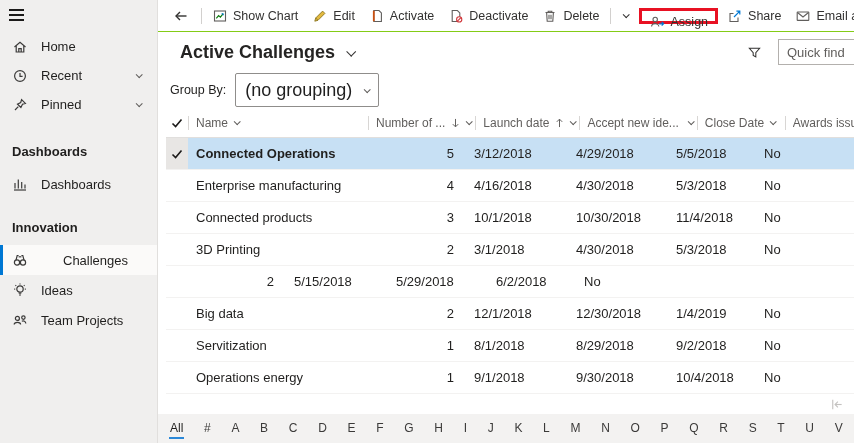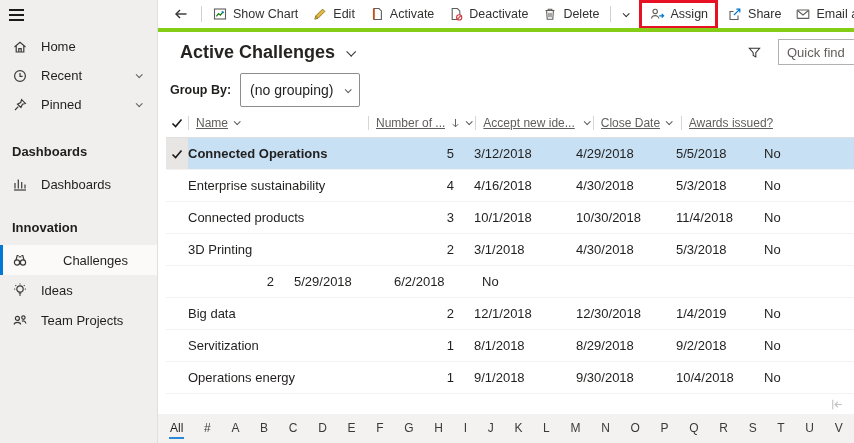--- a/index.html
+++ b/index.html
@@ -22,69 +22,69 @@
   .section-items { margin-top:8px; }
   .side-item { height:30px; display:flex; align-items:center; padding-left:12px; gap:13px;
                font-size:13px; cursor:pointer; }
   .side-item.selected { background:#fbfaf9; border-left:3px solid #0078d4; padding-left:9px;gap:35px; }
 
   
   .main { flex:1; display:flex; flex-direction:column; min-width:0; }
 
   
   .toolbar { height:32px; flex:0 0 32px; display:flex; align-items:center; padding-left:6px;
-             border-bottom:4px solid #84cc16; font-size:12.5px; color:#323130; white-space:nowrap; overflow:hidden; }
+             border-bottom:1px solid #84cc16; font-size:12.5px; color:#323130; white-space:nowrap; overflow:hidden; }
   .tb-btn { display:flex; align-items:center; gap:5px; padding:0 7px; height:100%; cursor:pointer; }
   .tb-iconbtn { padding:0 9px; }
   .tb-sep { width:1px; height:16px; background:#d2d0ce; margin:0 3px; flex:0 0 1px; }
-  .assign-wrap { border:3px solid #e81123; height:29px; display:flex; align-items:flex-end; margin:0 2px; }
+  .assign-wrap { border:3px solid #e81123; height:16px; display:flex; align-items:flex-start; margin:0 2px; }
   .assign-wrap .tb-btn { height:23px; }
 
   
   .chev { display:inline-block; width:5px; height:5px; border-right:1.4px solid #605e5c;
           border-bottom:1.4px solid #605e5c; transform:rotate(45deg) translateY(-1px); }
   .chev.dark { border-color:#323130; }
   .chev.lg { width:7px; height:7px; border-width:1.6px; }
 
   
   .view-header { height:40px; flex:0 0 40px; display:flex; align-items:center; padding-left:22px; }
   .view-title { font-size:18px; font-weight:bold; color:#252423; display:flex; align-items:center; gap:12px; cursor:pointer; }
   .spacer { flex:1; }
   .filter-btn { margin-right:16px; cursor:pointer; display:flex; align-items:center; }
   .quick-find { width:90px; height:26px; border:1px solid #b3b0ad; border-radius:0;
                 font-size:13px; padding:0 8px; margin-right:-14px; outline:none;
                 font-family:"Liberation Sans", sans-serif; color:#323130; }
   .quick-find::placeholder { color:#605e5c; }
 
   
   .groupby-row { height:36px; flex:0 0 36px; display:flex; align-items:center; padding-left:12px; gap:9px; }
-  .groupby-label { font-size:12.5px; font-weight:bold; color:#201f1e; }
+  .groupby-label { font-size:12.5px; font-weight:normal; color:#201f1e; }
   .groupby-select { height:25px; border:1px solid #8f8d8b; border-radius:2px; background:#fff;
-                    display:flex; align-items:center; gap:12px; padding:16px 9px; font-size:14px;
+                    display:flex; align-items:center; gap:12px; padding:16px 9px; font-size:18px;
                     color:#1f1f1f; cursor:pointer; }
 
   
   .grid { margin-left:8px; }
   .grid-header { height:30px; display:flex; align-items:stretch; border-bottom:1px solid #e1dfdd;
                  font-size:12px; color:#605e5c; }
-  .hcell { display:flex; align-items:center; gap:6px; padding:0 4px 0 8px; position:relative; cursor:pointer;text-decoration:underline; }
+  .hcell { display:flex; align-items:center; gap:6px; padding:0 4px 0 8px; position:relative; cursor:pointer; }
   .hcell:not(.c-check)::before { content:""; position:absolute; left:0; top:8px; width:1px; height:14px; background:#d8d6d4; }
   .c-check  { flex:0 0 22px; justify-content:center; padding:0; }
   .c-name   { flex:0 0 180px; }
   .c-num    { flex:0 0 94px; }
   .c-launch { flex:0 0 102px; }
   .c-accept { flex:0 0 100px;gap:9px; }
   .c-close  { flex:0 0 88px;text-align:right; }
   .c-awards { flex:1 1 auto; }
   .hlabel { white-space:nowrap; overflow:hidden; }
   .grid-body .row { height:32px; display:flex; align-items:stretch; border-bottom:1px solid #f3f2f1;
                     font-size:13px; color:#201f1e; cursor:pointer; }
   .cell { display:flex; align-items:center; padding:0 6px 0 12px; white-space:nowrap; overflow:hidden; }
   .cell.c-check { padding:0; justify-content:center; }
-  .cell.c-name { padding-left:0; }
+  .cell.c-name { padding-left:8px; }
   .cell.c-num { justify-content:flex-end; padding-right:8px; }
   .row .check-icon { visibility:hidden; }
   .row.selected { background:#c7e0f4; }
   .row.selected .check-icon { visibility:visible; }
   .row.selected .cell.c-check { background:#e8e6e4; }
   .row.selected .cell.c-name { font-weight:bold; }
 
   
   .status-strip { height:20px; flex:0 0 20px; display:flex; align-items:center; justify-content:flex-end;
                   padding-right:10px; }
@@ -307,20 +307,28 @@
             <span class="chev"></span>
           </div>
           <div class="hcell c-num">
             <span class="hlabel">Number of ...</span>
             <svg class="sort-arrow" width="9" height="12" viewBox="0 0 10 12" fill="none" stroke="#605e5c" stroke-width="1.1">
               <path d="M5 1.5v8.5"></path>
               <path d="M2 7.3 5 10.3 8 7.3"></path>
             </svg>
             <span class="chev"></span>
           </div>
+          <div class="hcell c-launch">
+            <span class="hlabel">Launch date</span>
+            <svg class="sort-arrow" width="9" height="12" viewBox="0 0 10 12" fill="none" stroke="#605e5c" stroke-width="1.1">
+              <path d="M5 10.5V2"></path>
+              <path d="M2 4.7 5 1.7 8 4.7"></path>
+            </svg>
+            <span class="chev"></span>
+          </div>
           <div class="hcell c-accept">
             <span class="hlabel">Accept new ide...</span>
             <span class="chev"></span>
           </div>
           <div class="hcell c-close">
             <span class="hlabel">Close Date</span>
             <span class="chev"></span>
           </div>
           <div class="hcell c-awards">
             <span class="hlabel">Awards issued?</span>
@@ -339,21 +347,21 @@
             <div class="cell c-accept">4/29/2018</div>
             <div class="cell c-close">5/5/2018</div>
             <div class="cell c-awards">No</div>
           </div>
           <div class="row">
             <div class="cell c-check">
               <svg class="check-icon" width="12" height="12" viewBox="0 0 12 12" fill="none" stroke="#1b1a19" stroke-width="1.6">
                 <path d="M1.5 6.5 4.6 9.6 10.5 2.6"></path>
               </svg>
             </div>
-            <div class="cell c-name">Enterprise sustainability</div>
+            <div class="cell c-name">Enterprise manufacturing</div>
             <div class="cell c-num">4</div>
             <div class="cell c-launch">4/16/2018</div>
             <div class="cell c-accept">4/30/2018</div>
             <div class="cell c-close">5/3/2018</div>
             <div class="cell c-awards">No</div>
           </div>
           <div class="row">
             <div class="cell c-check">
               <svg class="check-icon" width="12" height="12" viewBox="0 0 12 12" fill="none" stroke="#1b1a19" stroke-width="1.6">
                 <path d="M1.5 6.5 4.6 9.6 10.5 2.6"></path>
@@ -379,20 +387,21 @@
             <div class="cell c-close">5/3/2018</div>
             <div class="cell c-awards">No</div>
           </div>
           <div class="row">
             <div class="cell c-check">
               <svg class="check-icon" width="12" height="12" viewBox="0 0 12 12" fill="none" stroke="#1b1a19" stroke-width="1.6">
                 <path d="M1.5 6.5 4.6 9.6 10.5 2.6"></path>
               </svg>
             </div>
             <div class="cell c-num">2</div>
+            <div class="cell c-launch">5/15/2018</div>
             <div class="cell c-accept">5/29/2018</div>
             <div class="cell c-close">6/2/2018</div>
             <div class="cell c-awards">No</div>
           </div>
           <div class="row">
             <div class="cell c-check">
               <svg class="check-icon" width="12" height="12" viewBox="0 0 12 12" fill="none" stroke="#1b1a19" stroke-width="1.6">
                 <path d="M1.5 6.5 4.6 9.6 10.5 2.6"></path>
               </svg>
             </div>

